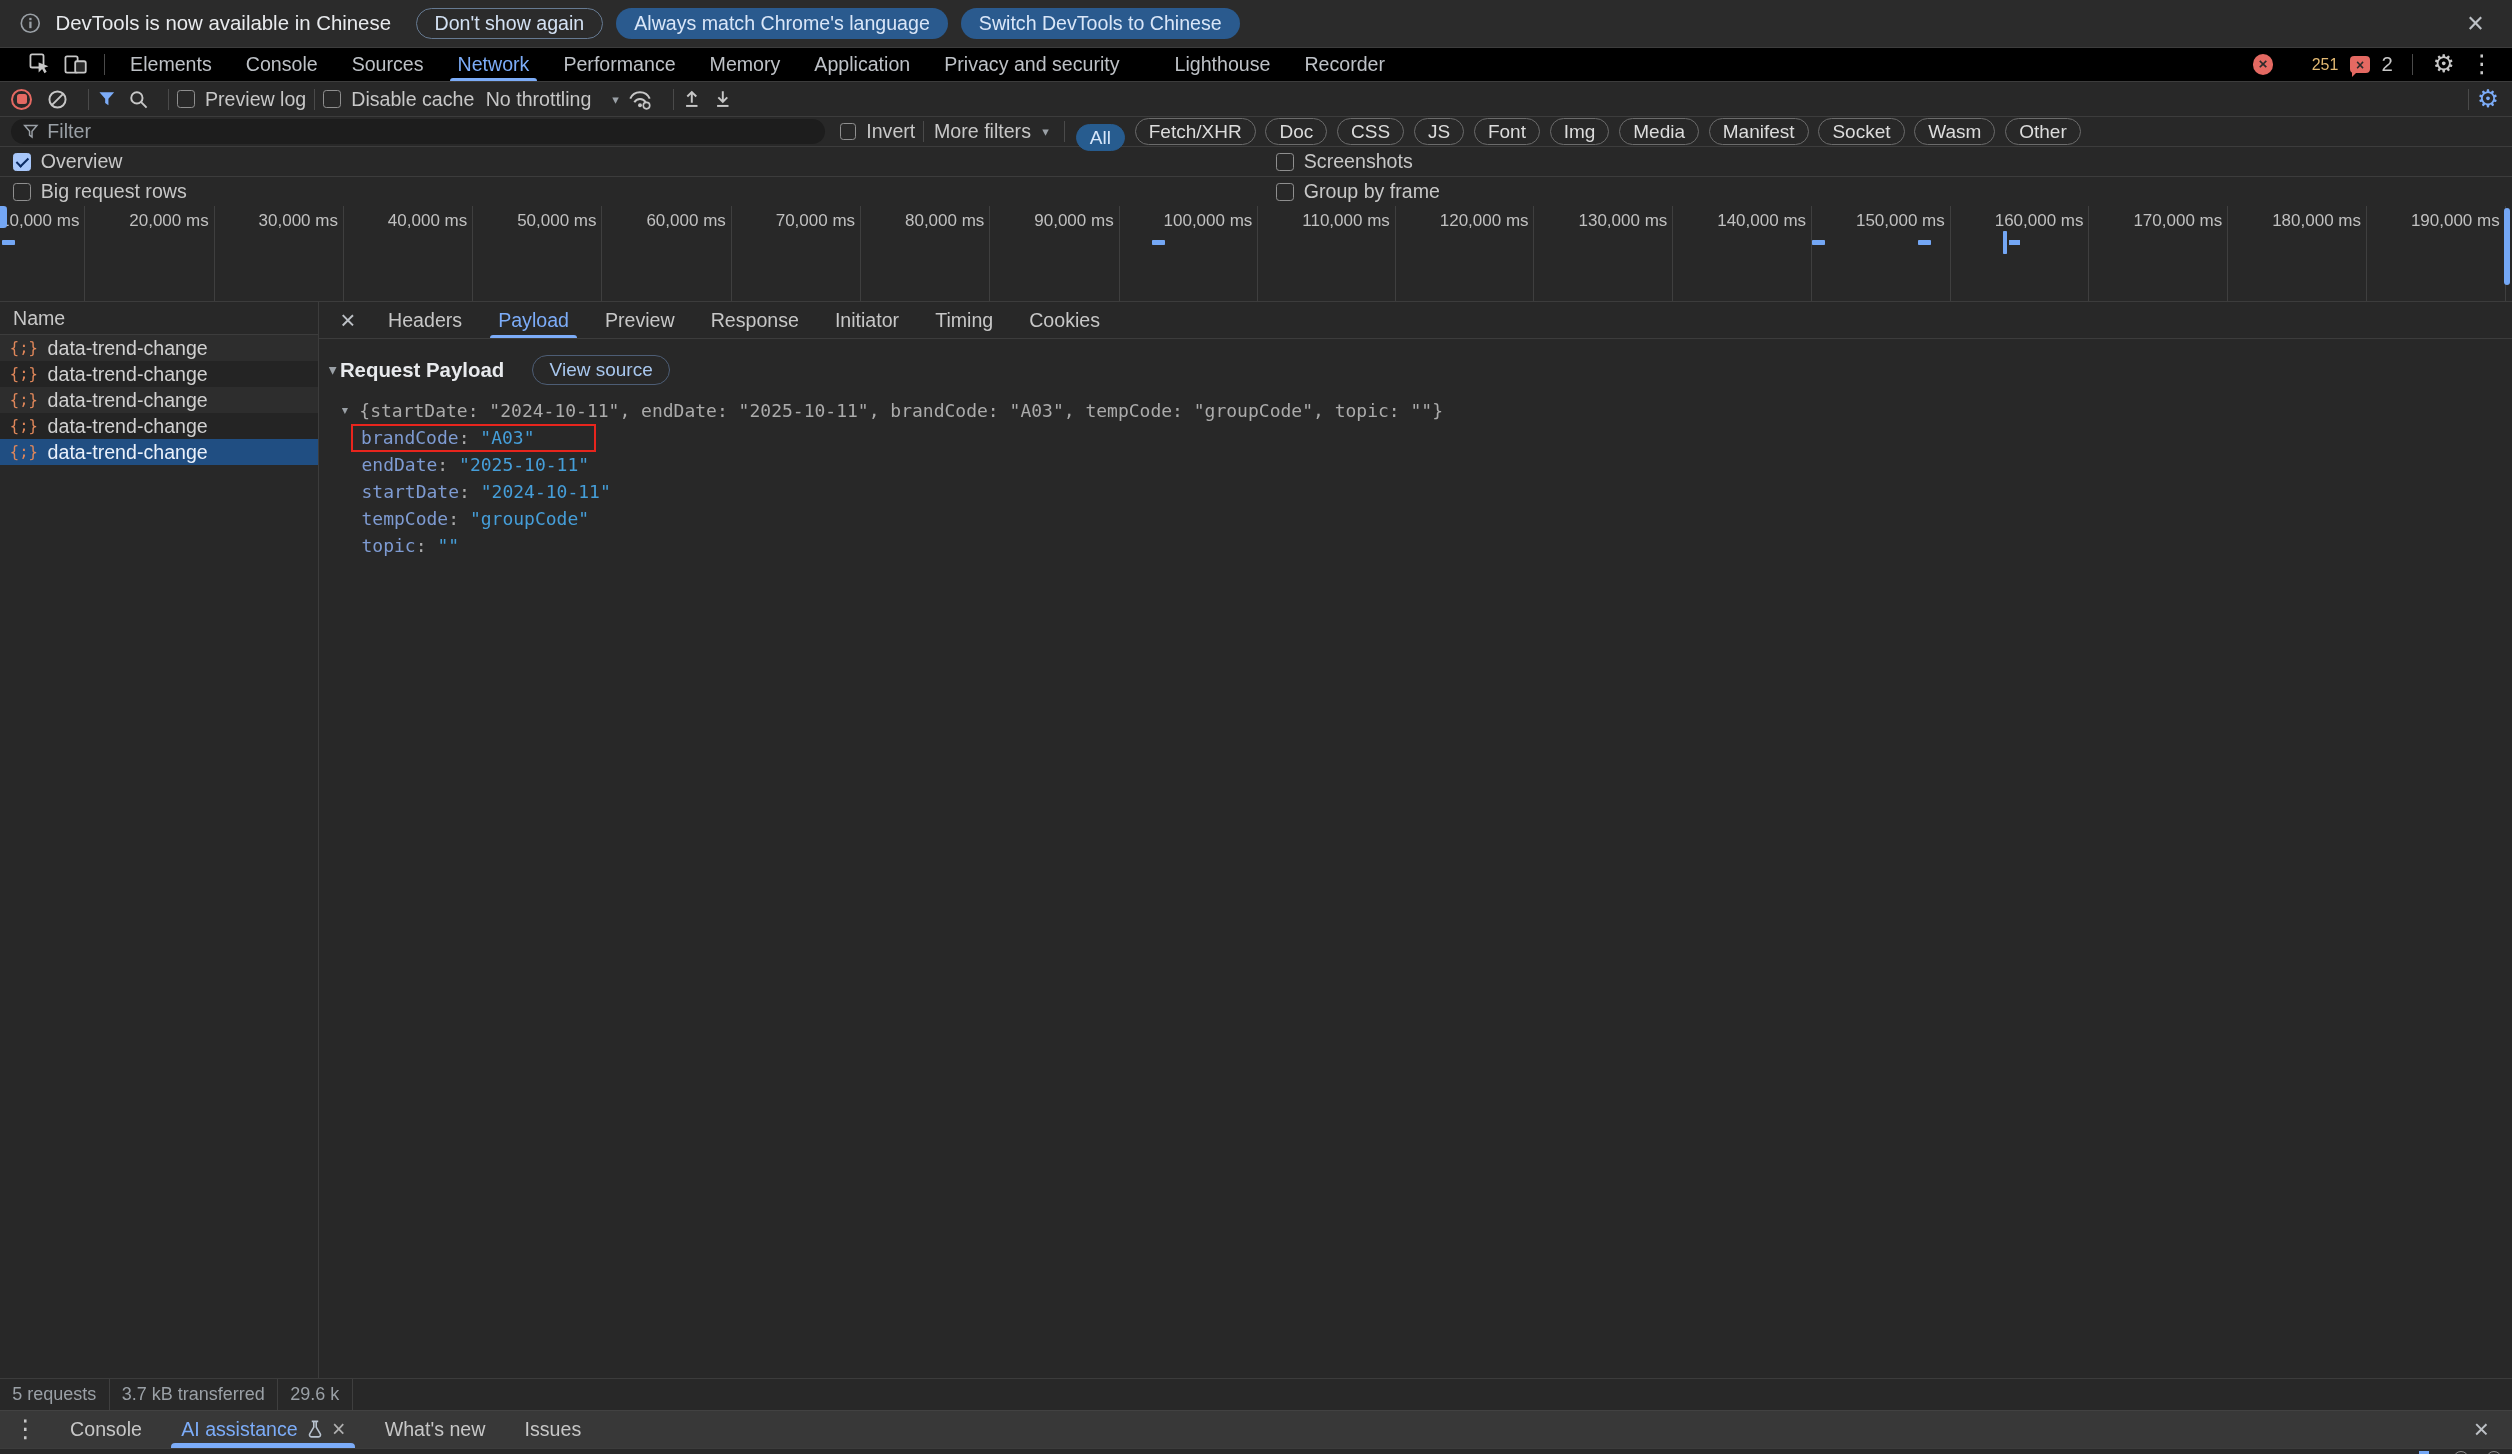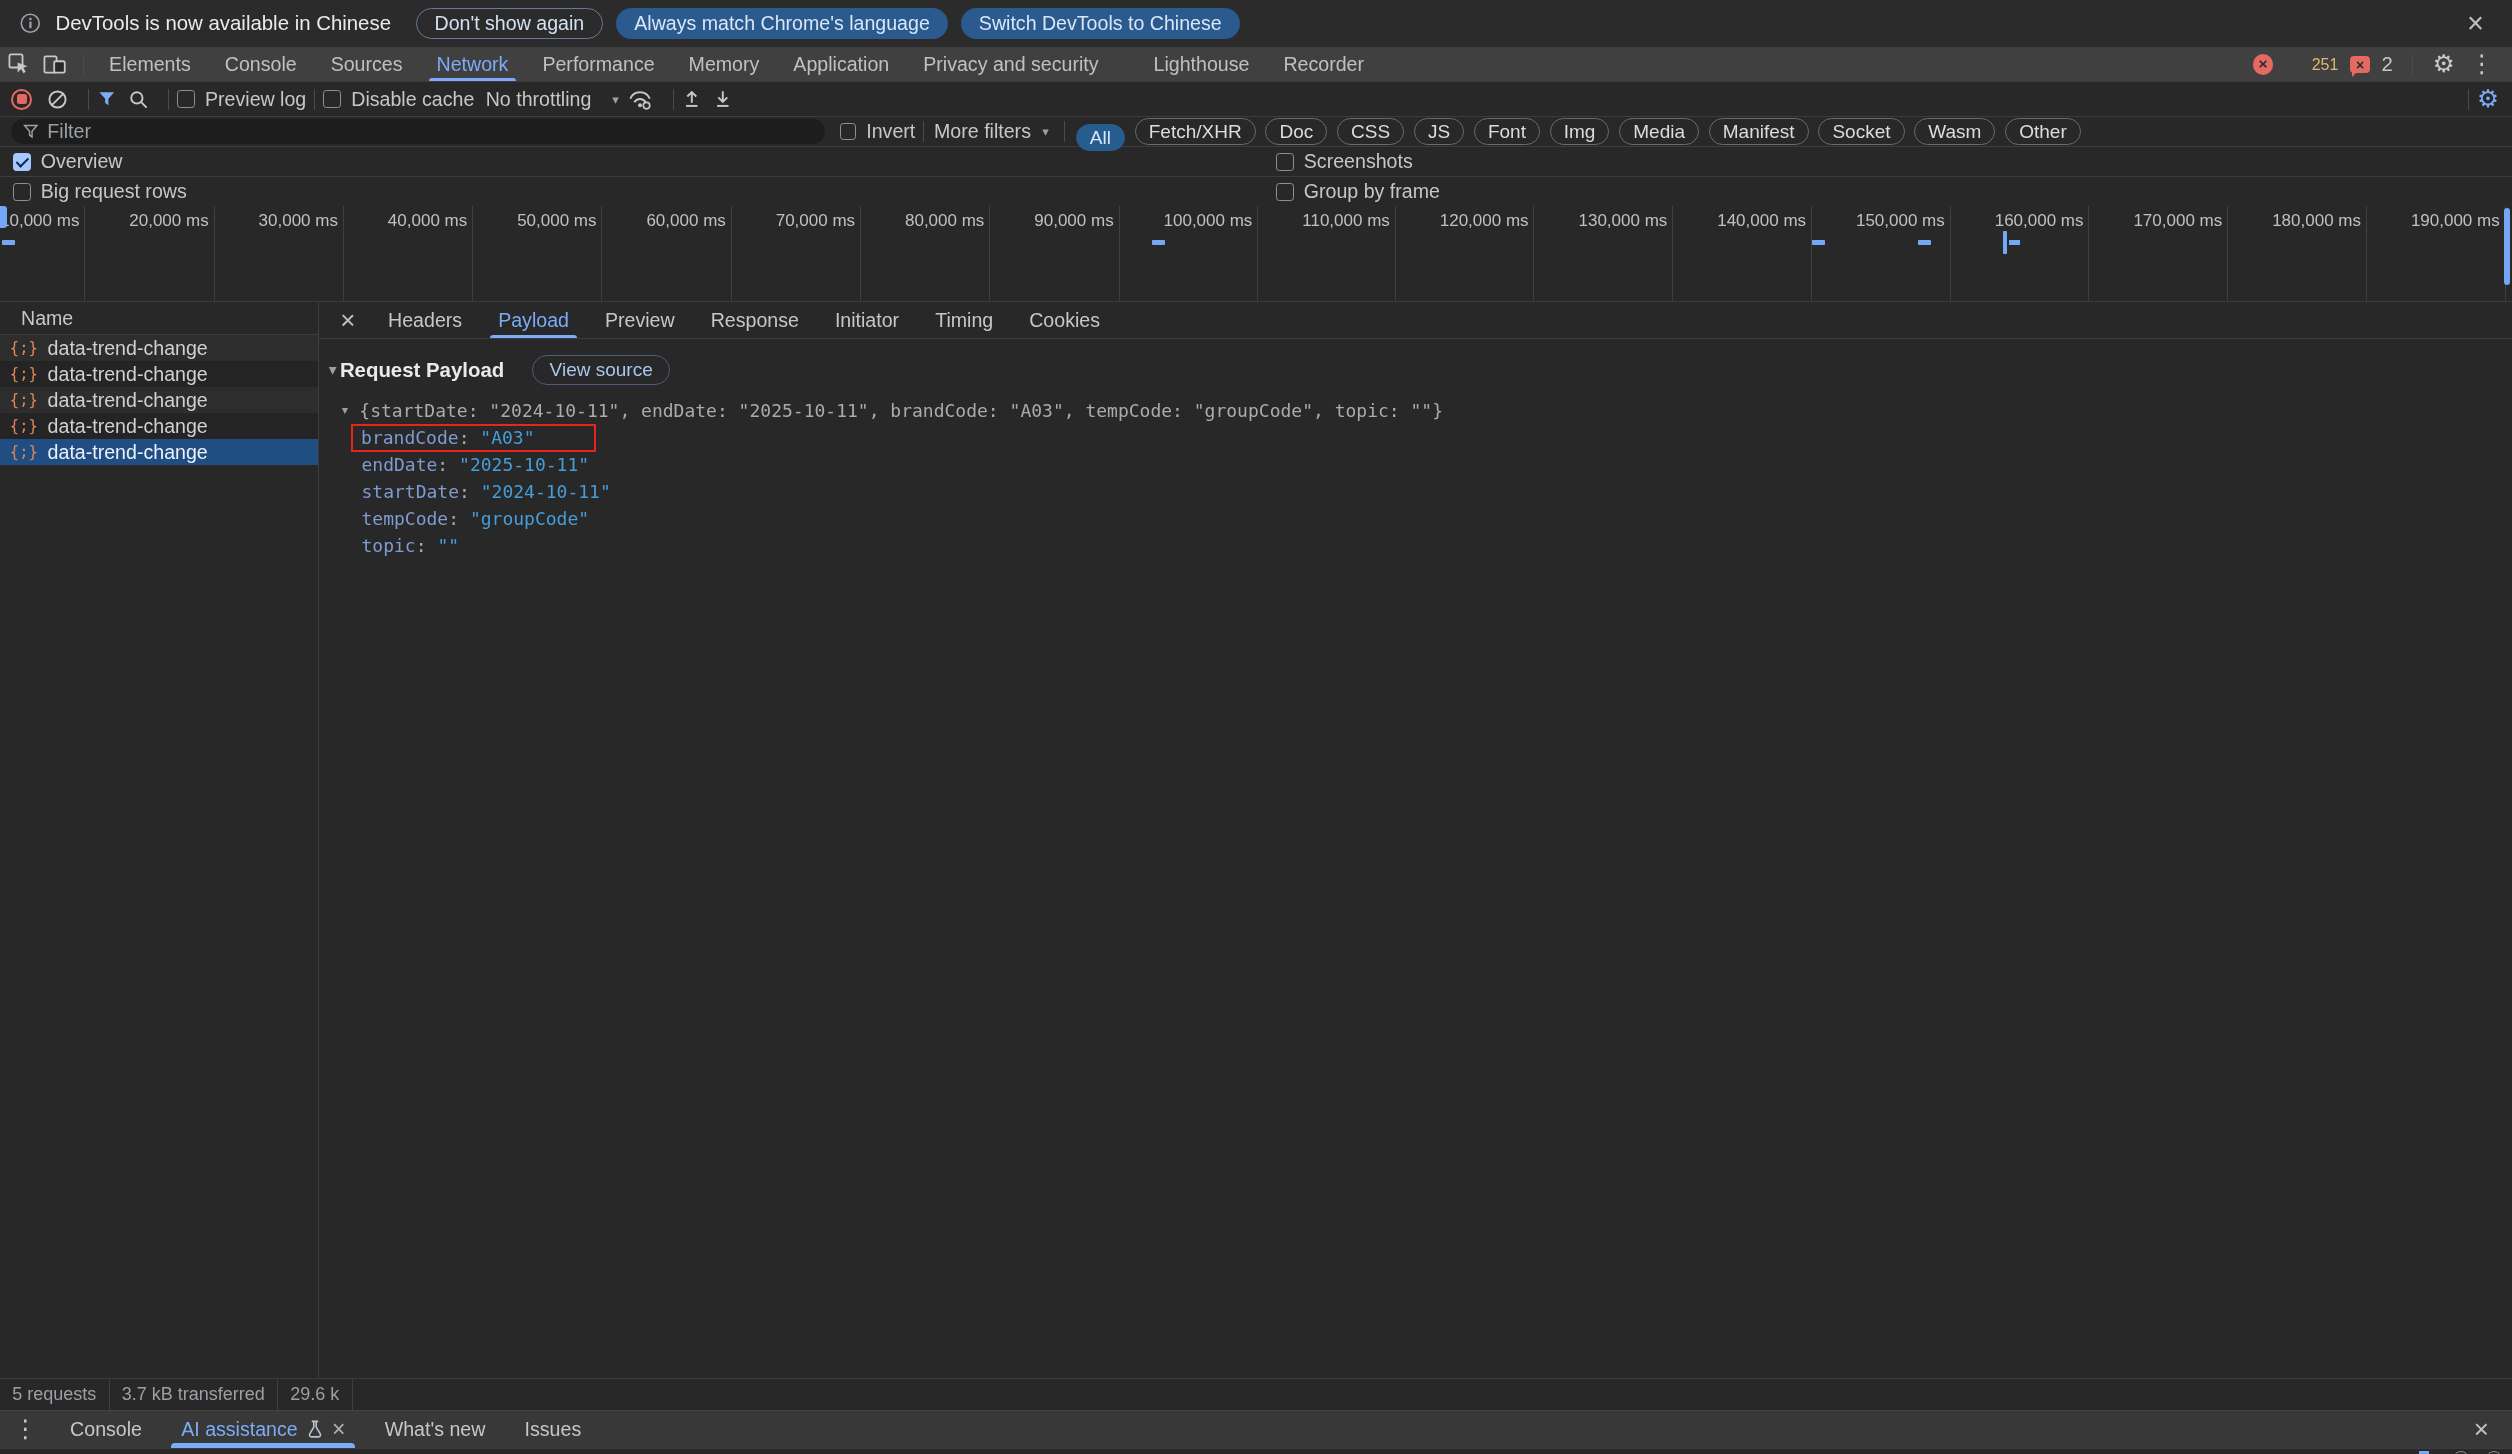--- a/index.html
+++ b/index.html
@@ -13,22 +13,22 @@
             display:flex; align-items:center; padding-left:18px; flex:none; }
   .banner-msg { color:#e8eaed; font-size:20.4px; margin:0 24.5px 0 13px; }
   .btn { height:31px; border-radius:15.5px; display:flex; align-items:center;
          padding:0 18px; font-size:19.6px; margin-right:13px; cursor:default; }
   .btn-outline { border:0.8px solid #667a92; color:#d3e1f3; }
   .btn-tonal { background:#2a5a8e; color:#d9e6f8; }
   .x-glyph { color:#bdc1c6; font-size:29px; line-height:1; }
   .banner-x { margin-left:auto; margin-right:28px; }
 
   
-  .tabbar { height:34px; background:#404040; border-bottom:0.8px solid #3c3c3c;
-            display:flex; align-items:stretch; padding-left:0; flex:none; }
+  .tabbar { height:34px; background:#000000; border-bottom:0.8px solid #3c3c3c;
+            display:flex; align-items:stretch; padding-left:21px; flex:none; }
   .tb-icons { display:flex; align-items:center; gap:11.4px; padding:0 6.5px; }
   .vdiv { width:0.8px; height:21px; background:#4a4a4a; margin:auto 8.2px; flex:none; }
   .tabs { display:flex; align-items:stretch; }
   .tab { display:flex; align-items:center; padding:0 17px; font-size:19.6px;
          color:#bdc1c6; position:relative; cursor:default; }
   .tab.selected { color:#7cacf8; }
   .tab-underline { position:absolute; left:9.8px; right:9.8px; bottom:0; height:3.3px;
                    background:#7cacf8; border-radius:3.3px 3.3px 0 0; }
   .tb-right { margin-left:auto; display:flex; align-items:center; gap:11.4px; padding-right:14.7px; }
   .err-circle { width:20.4px; height:20.4px; border-radius:50%; background:#e46962;
@@ -92,21 +92,21 @@
   .mk-bar { width:4.1px; height:23px; background:#74a7f5; border-radius:0.8px; }
   .mk-dash { width:11.4px; height:4.9px; background:#74a7f5; margin-left:1.6px; }
   .tl-mark.handle-left { top:0; width:7.4px; height:22px; background:#74a7f5; border-radius:0 3.3px 3.3px 0; }
   .tl-mark.handle-right { top:1.6px; width:6.5px; height:77px; background:#74a7f5; border-radius:3.3px; }
 
   
   .main { flex:1; min-height:0; display:flex; }
   .leftpanel { width:319px; flex:none; border-right:0.8px solid #3c3c3c;
                display:flex; flex-direction:column; }
   .req-header { height:33px; flex:none; border-bottom:0.8px solid #3c3c3c; display:flex;
-                align-items:center; padding-left:21px; font-size:19.6px; color:#c7c7c7; }
+                align-items:center; padding-left:13px; font-size:19.6px; color:#c7c7c7; }
   .req-list { flex:1; overflow:hidden; }
   .req-row { height:26px; display:flex; align-items:center; gap:9.8px; padding-left:9.8px;
              font-size:19.6px; color:#d0d0d0; background:#2d2d2d; cursor:default; }
   .req-row.odd { background:#242424; }
   .req-row.selected { background:#204e82; color:#eaf1fb; }
   .req-icon { font-family:"DejaVu Sans Mono",monospace; font-size:15.5px; color:#e0875a; }
 
   .rightpanel { flex:1; display:flex; flex-direction:column; min-width:0; }
   .dtabs { height:37px; flex:none; border-bottom:0.8px solid #3c3c3c; display:flex;
            align-items:stretch; padding-left:6.5px; }

